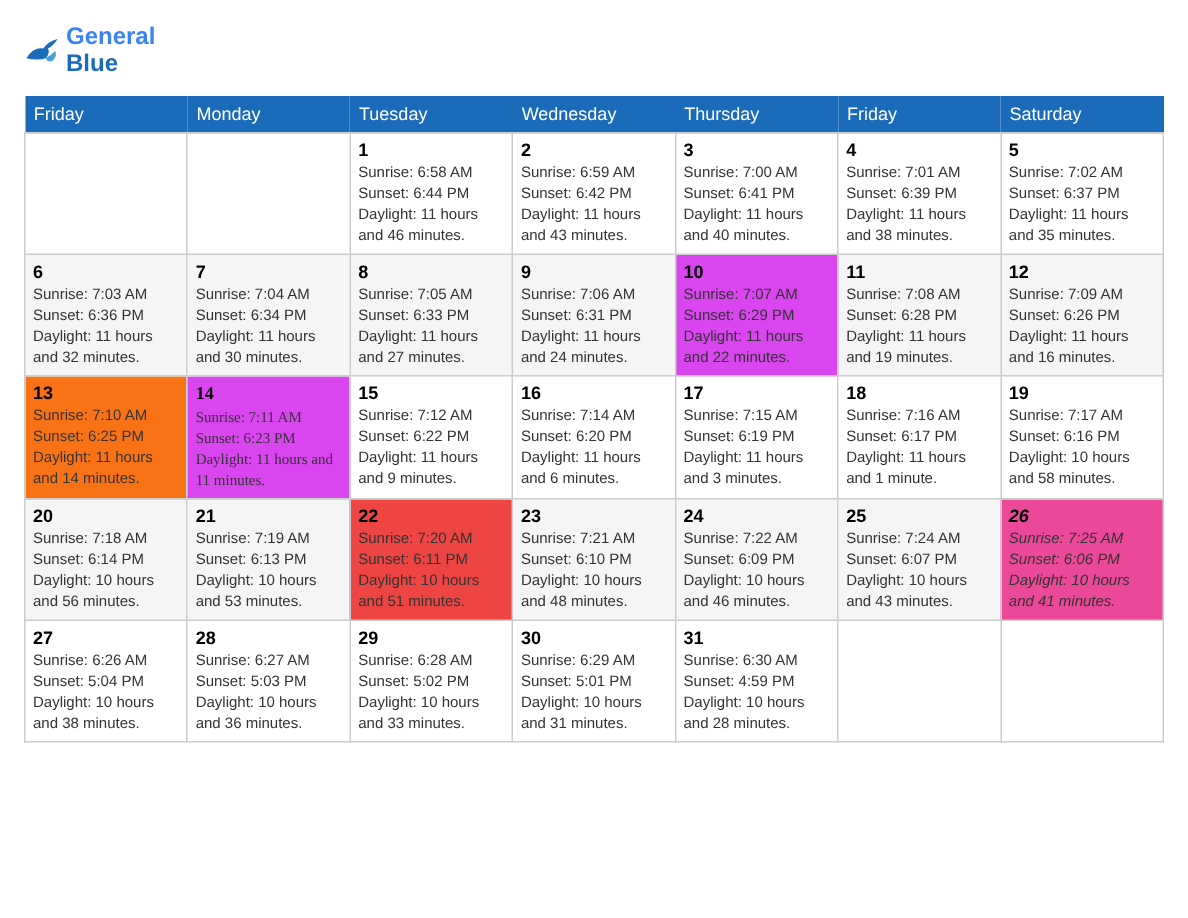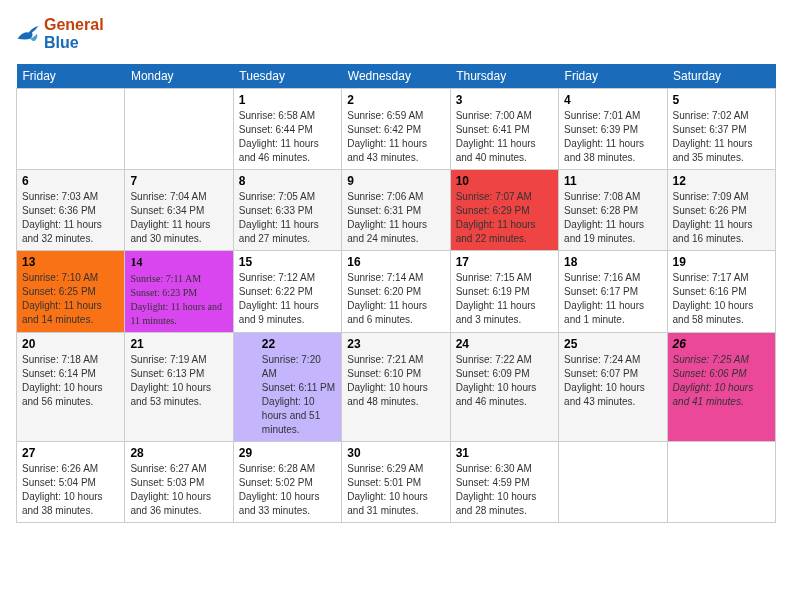--- a/index.html
+++ b/index.html
@@ -83,21 +83,21 @@
 </head>
 <body>
 
 <div class="header">
   <div class="logo">
     <svg class="logo-bird" viewBox="0 0 30 24" fill="none" xmlns="http://www.w3.org/2000/svg">
       <path d="M2 18 Q8 8 16 10 Q20 4 28 2 Q24 8 20 10 Q22 14 18 18 Q12 20 2 18Z" fill="#1a6bba"></path>
       <path d="M18 18 Q22 16 26 12 Q28 16 24 20 Q20 22 18 18Z" fill="#4a9fd4"></path>
     </svg>
     <div>
-      <span class="logo-general" style="font-size:16px;font-weight:bold;color:#c2410c;">General</span><br>
+      <span class="logo-general" style="font-size:16px;font-weight:bold;color:#3b82f6;">General</span><br>
       <span class="logo-blue" style="font-size:16px;font-weight:bold;color:#1a6bba;text-align:right;">Blue</span>
     </div>
   </div>
   <div class="title-block">
     <div class="month-title"></div>
     <div class="location"></div>
   </div>
 </div>
 
 <table class="calendar">
@@ -147,21 +147,21 @@
           <div class="day-info">Sunrise: 7:04 AM<br>Sunset: 6:34 PM<br>Daylight: 11 hours and 30 minutes.</div>
         </td>
         <td style="background-color: rgb(245, 245, 245);">
           <span class="day-number">8</span>
           <div class="day-info">Sunrise: 7:05 AM<br>Sunset: 6:33 PM<br>Daylight: 11 hours and 27 minutes.</div>
         </td>
         <td style="background-color: rgb(245, 245, 245);">
           <span class="day-number">9</span>
           <div class="day-info">Sunrise: 7:06 AM<br>Sunset: 6:31 PM<br>Daylight: 11 hours and 24 minutes.</div>
         </td>
-        <td style="background-color: #ef4444;">
+        <td style="background-color: #d946ef;">
           <span class="day-number">10</span>
           <div class="day-info">Sunrise: 7:07 AM<br>Sunset: 6:29 PM<br>Daylight: 11 hours and 22 minutes.</div>
         </td>
         <td style="background-color: rgb(245, 245, 245);">
           <span class="day-number">11</span>
           <div class="day-info">Sunrise: 7:08 AM<br>Sunset: 6:28 PM<br>Daylight: 11 hours and 19 minutes.</div>
         </td>
         <td style="background-color: rgb(245, 245, 245);">
           <span class="day-number">12</span>
           <div class="day-info">Sunrise: 7:09 AM<br>Sunset: 6:26 PM<br>Daylight: 11 hours and 16 minutes.</div>
@@ -199,21 +199,21 @@
       </tr>
       <tr>
         <td style="background-color: rgb(245, 245, 245);">
           <span class="day-number">20</span>
           <div class="day-info">Sunrise: 7:18 AM<br>Sunset: 6:14 PM<br>Daylight: 10 hours and 56 minutes.</div>
         </td>
         <td style="background-color: rgb(245, 245, 245);">
           <span class="day-number">21</span>
           <div class="day-info">Sunrise: 7:19 AM<br>Sunset: 6:13 PM<br>Daylight: 10 hours and 53 minutes.</div>
         </td>
-        <td style="background-color: #c4b5fd; padding-left: 28px;">
+        <td style="background-color: #ef4444;">
           <span class="day-number">22</span>
           <div class="day-info">Sunrise: 7:20 AM<br>Sunset: 6:11 PM<br>Daylight: 10 hours and 51 minutes.</div>
         </td>
         <td style="background-color: rgb(245, 245, 245);">
           <span class="day-number">23</span>
           <div class="day-info">Sunrise: 7:21 AM<br>Sunset: 6:10 PM<br>Daylight: 10 hours and 48 minutes.</div>
         </td>
         <td style="background-color: rgb(245, 245, 245);">
           <span class="day-number">24</span>
           <div class="day-info">Sunrise: 7:22 AM<br>Sunset: 6:09 PM<br>Daylight: 10 hours and 46 minutes.</div>

